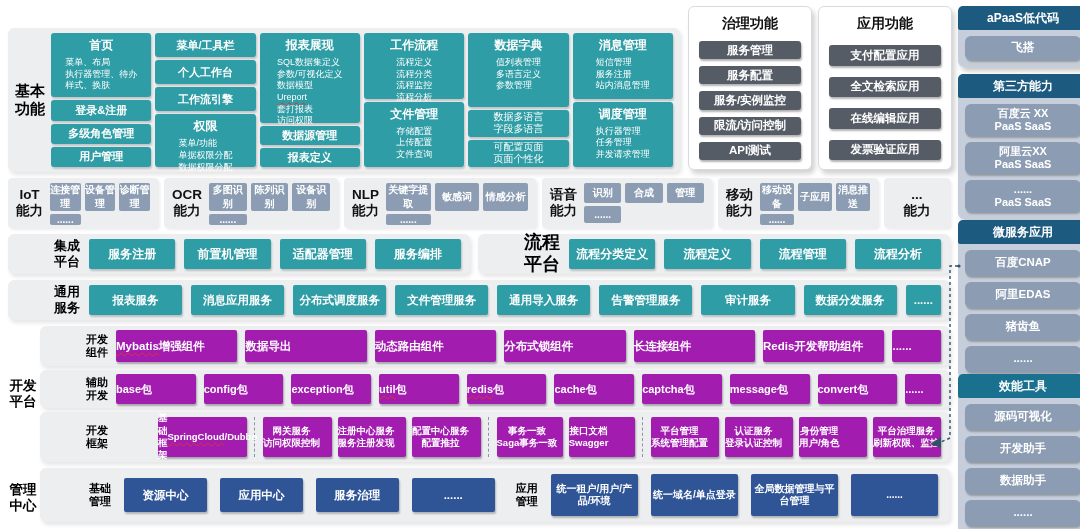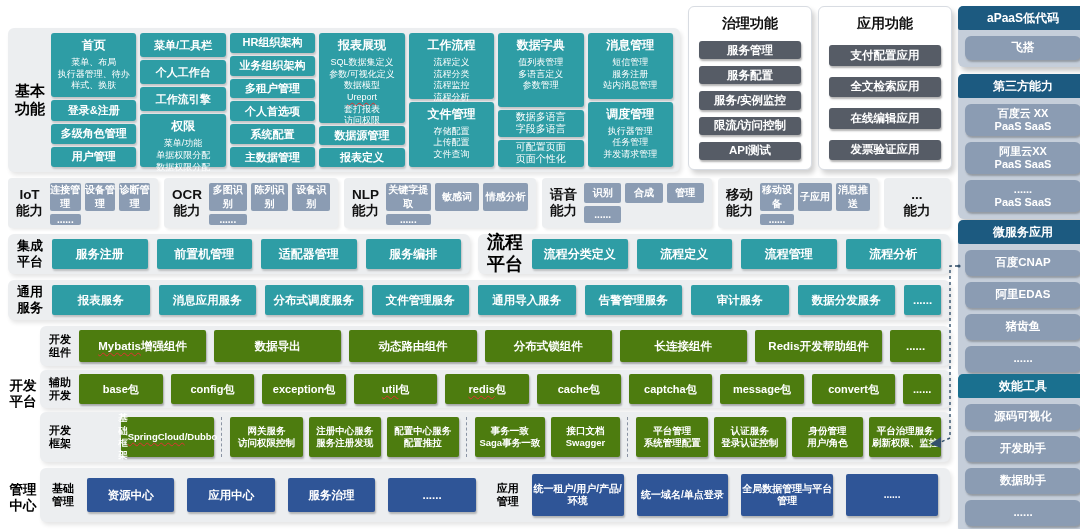--- a/index.html
+++ b/index.html
@@ -11,36 +11,36 @@
   .band{
     position:absolute;background:#ECEEF0;border-radius:6px;box-sizing:border-box;
     display:flex;align-items:center;box-shadow:2px 3px 4px rgba(0,0,0,.10);
   }
   .side-label{
     font-weight:bold;font-size:15px;line-height:1.2;white-space:pre-line;text-align:center;
     color:#000;flex:0 0 auto;
   }
   .sub-label{
     font-weight:bold;font-size:11px;line-height:1.2;white-space:pre-line;text-align:center;
-    color:#000;flex:0 0 auto;
+    color:#000;flex:0 0 auto;margin-left:37px;
   }
   
   #basic-band{left:8px;top:28px;width:672px;height:144px;padding:5px 7px;gap:6px;}
   #basic-cols{flex:1;height:100%;display:flex;gap:4px;}
   .col{flex:1;display:flex;flex-direction:column;gap:3px;min-width:0;}
   .tbox,.tgroup,.tbold{
     background:#2E9DA5;color:#fff;border-radius:3px;box-shadow:1px 2px 2px rgba(0,0,0,.18);
     min-height:0;box-sizing:border-box;
   }
   .tbox{display:flex;align-items:center;justify-content:center;text-align:center;
     font-weight:bold;font-size:11px;padding:1px 2px;flex:1;}
   .tbold{display:flex;align-items:center;justify-content:center;text-align:center;
     font-weight:normal;font-size:10px;line-height:1.25;white-space:pre-line;flex:1;}
   .tgroup{display:flex;flex-direction:column;align-items:center;justify-content:flex-start;
-    text-align:center;padding:3px 1px;}
+    padding:3px 1px;}
   .tgroup .gt{font-weight:bold;font-size:12px;margin:1px 0 3px;}
   .tgroup .gx{font-size:9px;line-height:1.3;white-space:pre-line;}
   .f1{flex:1}.f21{flex:2.1}.f25{flex:2.5}.f32{flex:3.2}.f50{flex:5}
   
   .card{
     position:absolute;top:6px;height:164px;background:#fff;border:1px solid #D8DCE2;border-radius:6px;
     box-shadow:3px 4px 5px rgba(0,0,0,.18);padding:7px 10px 9px;box-sizing:border-box;
     display:flex;flex-direction:column;gap:7px;
   }
   .card .ctitle{font-size:14px;font-weight:bold;text-align:center;margin:1px 0;}
@@ -97,22 +97,22 @@
   #common-band{left:8px;top:280px;width:942px;height:40px;}
   #common-band .teal-btn{font-size:11.5px;}
   #common-band .rep .teal-btn:last-child{flex:.38;}
   
   #dev-label{position:absolute;left:8px;top:378px;width:30px;}
   .dev-row{left:40px;width:910px;padding:4px 9px;gap:8px;}
   #dev1{top:326px;height:40px;}
   #dev2{top:370px;height:38px;}
   #dev3{top:412px;height:50px;padding:5px 9px;}
   .navy-btn{
-    background:#4d7c0f;color:#fff;font-weight:bold;font-size:11.5px;border-radius:2px;flex:1;
-    display:flex;align-items:center;justify-content:center;height:100%;text-align:center;
+    background:#a21caf;color:#fff;font-weight:bold;font-size:11.5px;border-radius:2px;flex:1;
+    display:flex;align-items:center;height:100%;text-align:center;
     box-shadow:1px 2px 2px rgba(0,0,0,.3);min-width:0;
   }
   #dev1 .rep .navy-btn:last-child{flex:.4;}
   #dev2 .navy-btn{font-size:11px;}
   #dev2 .rep .navy-btn:last-child{flex:.45;}
   .fw-group{display:flex;gap:6px;height:100%;padding-right:7px;border-right:1px dashed #8A93A3;min-width:0;}
   .fw-group:last-child{border-right:none;padding-right:0;}
   .fw-g1{flex:1.35;padding-left:42px;}.fw-g2{flex:3.3;}.fw-g3{flex:2.1;}.fw-g4{flex:4.4;}
   #dev3 .navy-btn{font-size:9.5px;line-height:1.3;white-space:pre-line;}
   
@@ -146,23 +146,20 @@
       <div class="rep"><div class="tbox">登录&amp;注册</div><div class="tbox">多级角色管理</div><div class="tbox">用户管理</div></div>
     </div>
     <div class="col">
       <div class="rep"><div class="tbox">菜单/工具栏</div><div class="tbox">个人工作台</div><div class="tbox">工作流引擎</div></div>
       <div class="tgroup f21">
         <div class="gt">权限</div>
         <div class="gx">菜单/功能
 单据权限分配
 数据权限分配</div>
       </div>
-    </div>
-    <div class="col">
-      <div class="rep"><div class="tbox">HR组织架构</div><div class="tbox">业务组织架构</div><div class="tbox">多租户管理</div><div class="tbox">个人首选项</div><div class="tbox">系统配置</div><div class="tbox">主数据管理</div></div>
     </div>
     <div class="col">
       <div class="tgroup f50">
         <div class="gt">报表展现</div>
         <div class="gx">SQL数据集定义
 参数/可视化定义
 数据模型
 <span class="sq">Ureport</span>
 套打报表
 访问权限</div>

